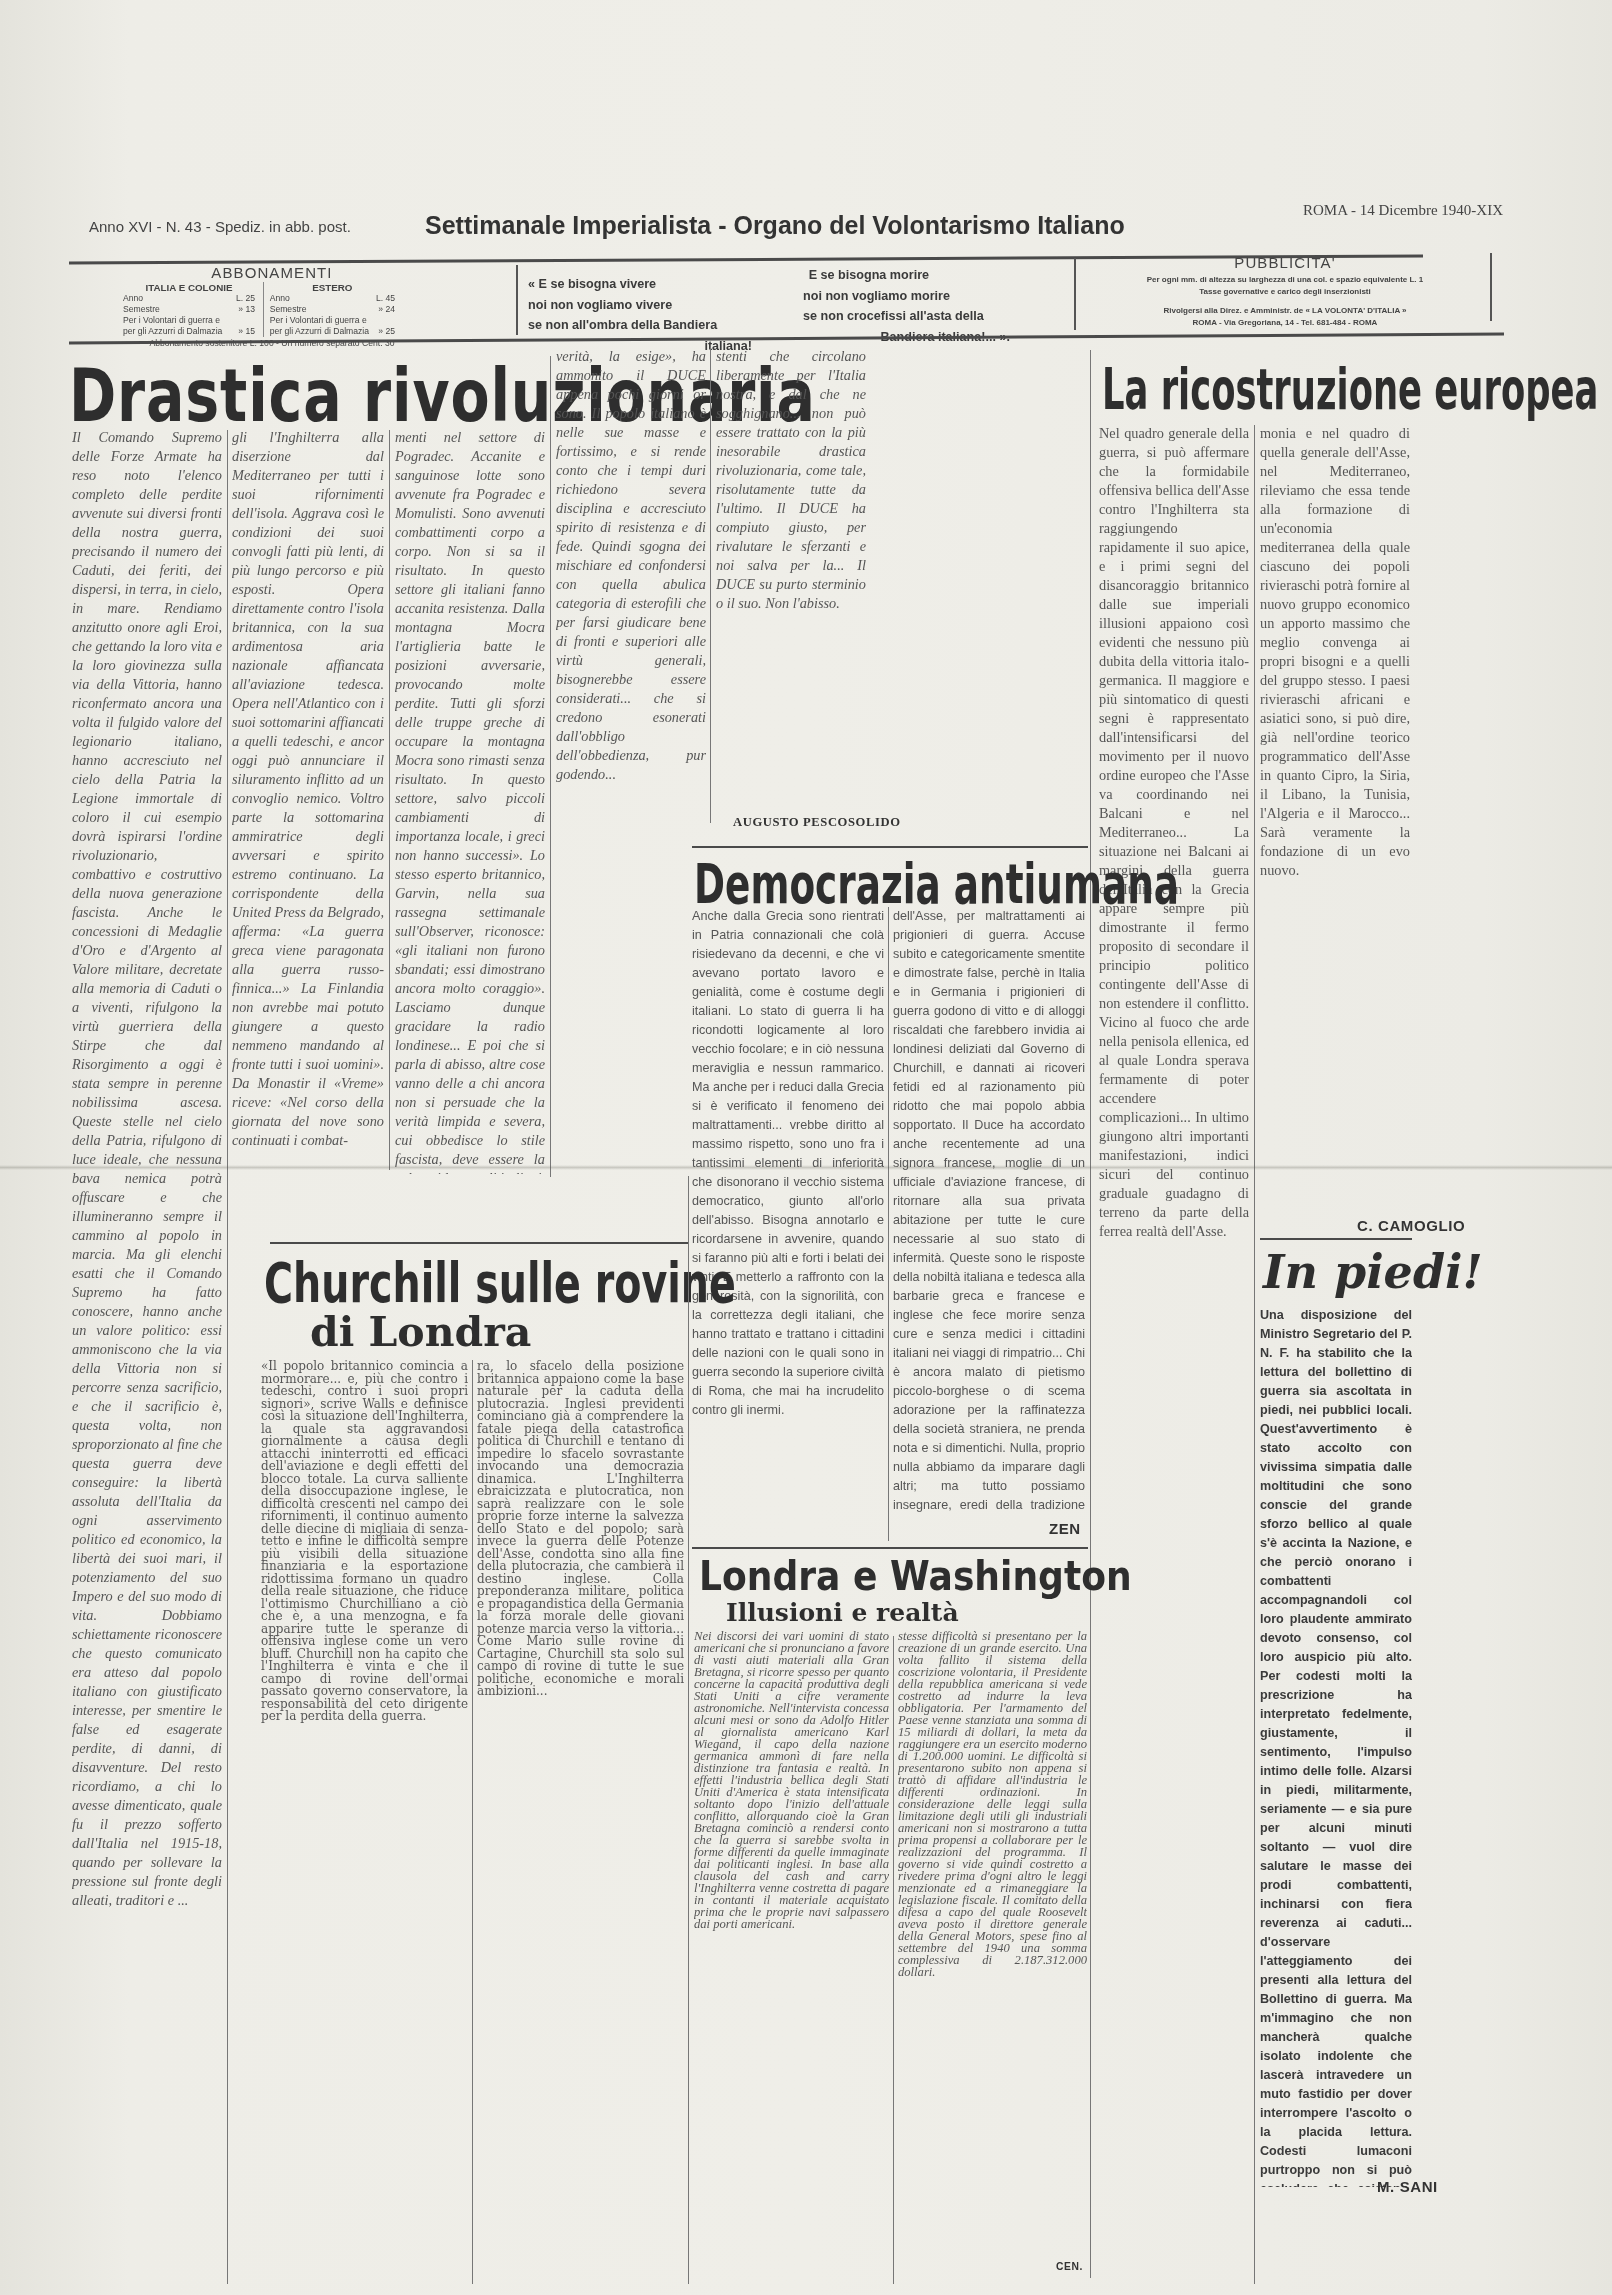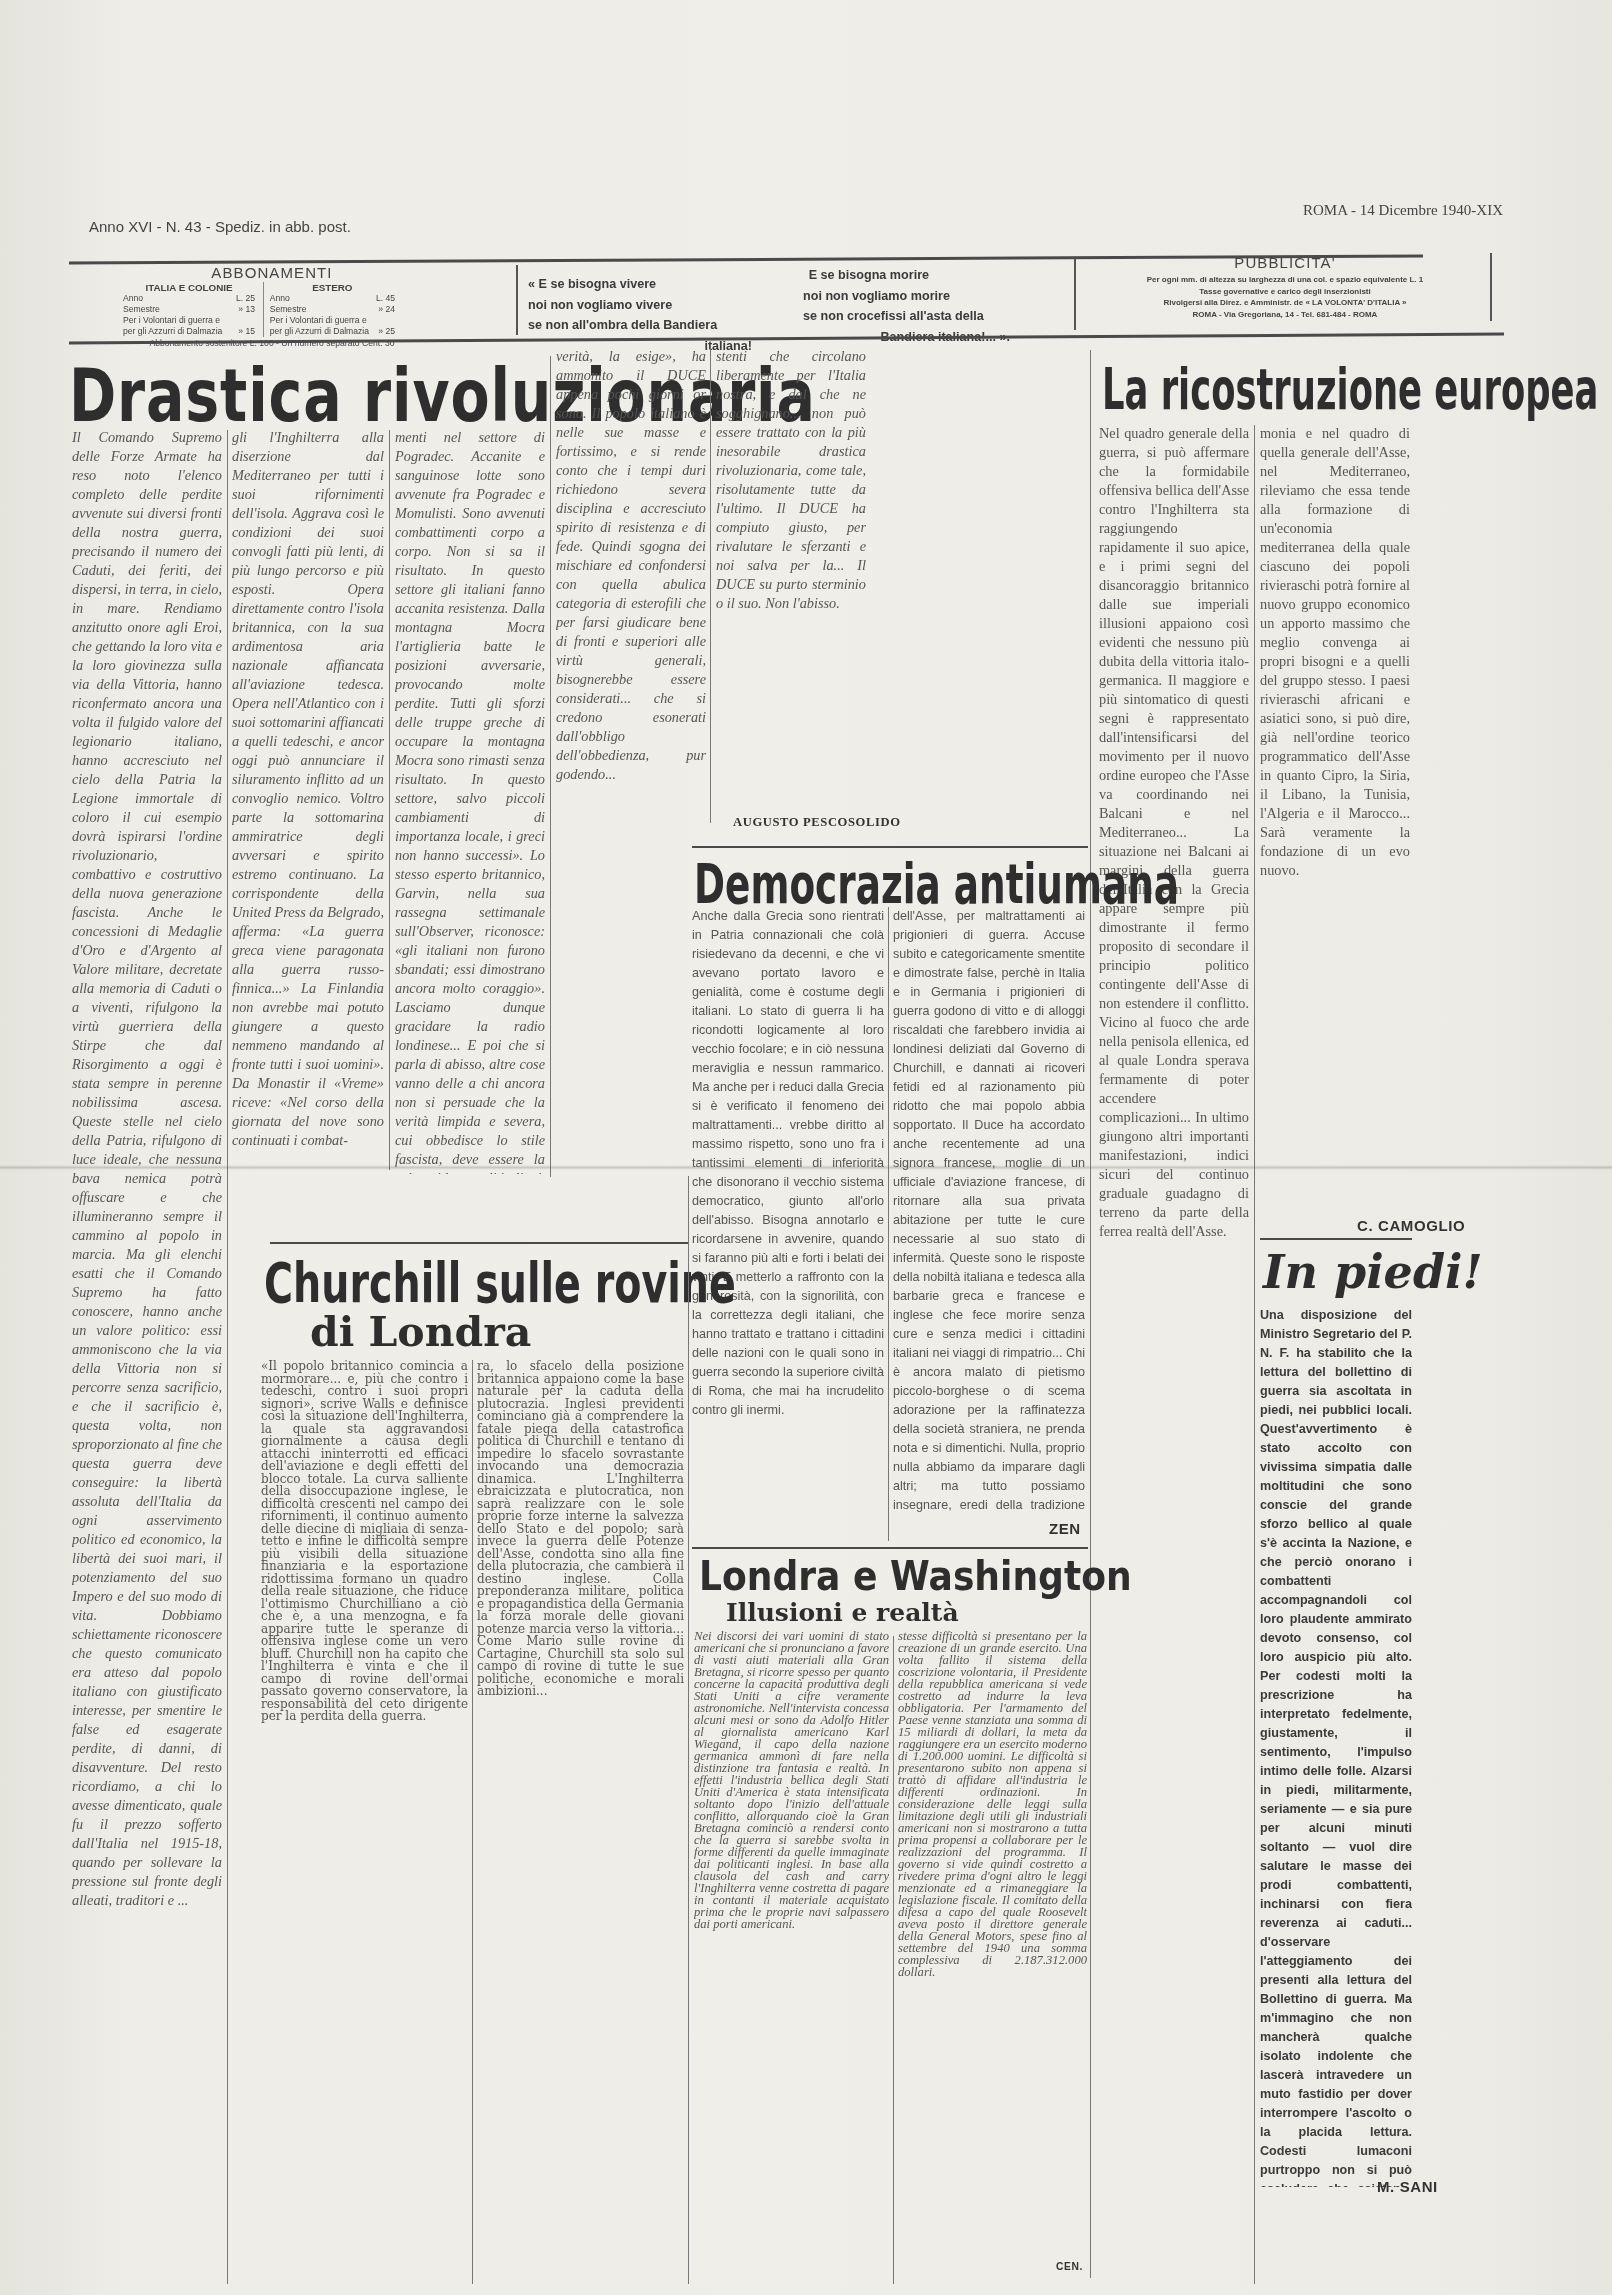--- a/index.html
+++ b/index.html
@@ -36,20 +36,21 @@
   .byline.sans { font-family: "Liberation Sans", sans-serif; font-size: 15px; }
   .fold { position: absolute; left: 0; width: 1612px; height: 4.6px;
     background: linear-gradient(180deg, rgba(0,0,0,0) 0%, rgba(90,90,80,0.25) 50%, rgba(0,0,0,0) 100%); }
 </style>
 </head>
 <body>
 
 <div class="page">
 
   <div class="issue-info">Anno XVI - N. 43 - Spediz. in abb. post.</div>
+  <div class="subtitle">Settimanale Imperialista - Organo del Volontarismo Italiano</div>
   <div class="date">ROMA - 14 Dicembre 1940-XIX</div>
 
   <div class="rule" style="left:69px; top:258px; width:1354px; height:2.9px; transform:rotate(-0.3deg);"></div>
 
   <div class="box" style="left:123px; top:264px; width:298px;">
     <div class="abb-title">ABBONAMENTI</div>
     <div class="abb-cols">
       <div class="abb-col">
         <div class="head">ITALIA E COLONIE</div>
         <div class="abb-row">
@@ -106,21 +107,21 @@
     <div>se non crocefissi all'asta della</div>
     <div class="last">Bandiera italiana!... ».</div>
   </div>
 
   <div class="vrule" style="left:1074px; top:258px; height:72px;"></div>
 
   <div class="box" style="left:1087px; top:254px; width:396px;">
     <div class="pub-title">PUBBLICITA'</div>
     <div class="pub-line" style="margin-top:3.4px;">Per ogni mm. di altezza su larghezza di una col. e spazio equivalente L. 1</div>
     <div class="pub-line">Tasse governative e carico degli inserzionisti</div>
-    <div class="pub-line" style="">Rivolgersi alla Direz. e Amministr. de « LA VOLONTA' D'ITALIA »</div>
+    <div class="pub-line" style="margin-top:8px;">Rivolgersi alla Direz. e Amministr. de « LA VOLONTA' D'ITALIA »</div>
     <div class="pub-line">ROMA - Via Gregoriana, 14 - Tel. 681-484 - ROMA</div>
   </div>
   <div class="vrule" style="left:1490px; top:253px; height:68px;"></div>
 
   <div class="rule" style="left:69px; top:337px; width:1435px; height:2.9px; transform:rotate(-0.35deg);"></div>
 
   <div class="headline" style="left:69px; top:353px; font-size:73px; transform:scaleX(0.78); transform-origin:left top; letter-spacing:1.1px;">Drastica rivoluzionaria</div>
 
   <div class="col italic" style="left:72px; top:428px; width:150px; height:1877px;">Il Comando Supremo delle Forze Armate ha reso noto l'elenco completo delle perdite avvenute sui diversi fronti della nostra guerra, precisando il numero dei Caduti, dei feriti, dei dispersi, in terra, in cielo, in mare. Rendiamo anzitutto onore agli Eroi, che gettando la loro vita e la loro giovinezza sulla via della Vittoria, hanno riconfermato ancora una volta il fulgido valore del legionario italiano, hanno accresciuto nel cielo della Patria la Legione immortale di coloro il cui esempio dovrà ispirarsi l'ordine rivoluzionario, combattivo e costruttivo della nuova generazione fascista. Anche le concessioni di Medaglie d'Oro e d'Argento al Valore militare, decretate alla memoria di Caduti o a viventi, rifulgono la virtù guerriera della Stirpe che dal Risorgimento a oggi è stata sempre in perenne nobilissima ascesa. Queste stelle nel cielo della Patria, rifulgono di luce ideale, che nessuna bava nemica potrà offuscare e che illumineranno sempre il cammino al popolo in marcia. Ma gli elenchi esatti che il Comando Supremo ha fatto conoscere, hanno anche un valore politico: essi ammoniscono che la via della Vittoria non si percorre senza sacrificio, e che il sacrificio è, questa volta, non sproporzionato al fine che questa guerra deve conseguire: la libertà assoluta dell'Italia da ogni asservimento politico ed economico, la libertà dei suoi mari, il potenziamento del suo Impero e del suo modo di vita. Dobbiamo schiettamente riconoscere che questo comunicato era atteso dal popolo italiano con giustificato interesse, per smentire le false ed esagerate perdite, di danni, di disavventure. Del resto ricordiamo, a chi lo avesse dimenticato, quale fu il prezzo sofferto dall'Italia nel 1915-18, quando per sollevare la pressione sul fronte degli alleati, traditori e ...</div>
   <div class="thin-vrule" style="left:227px; top:430px; height:1854px;"></div>

